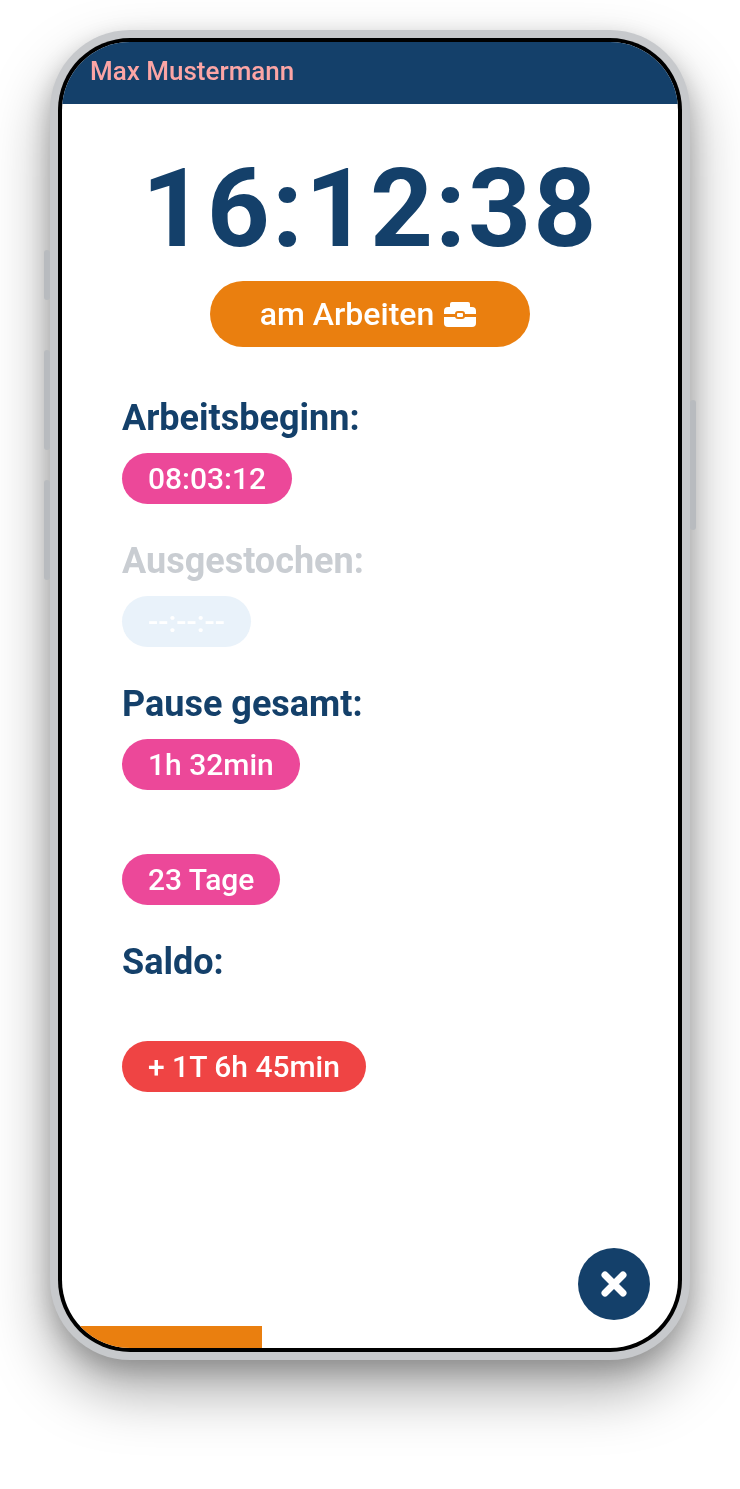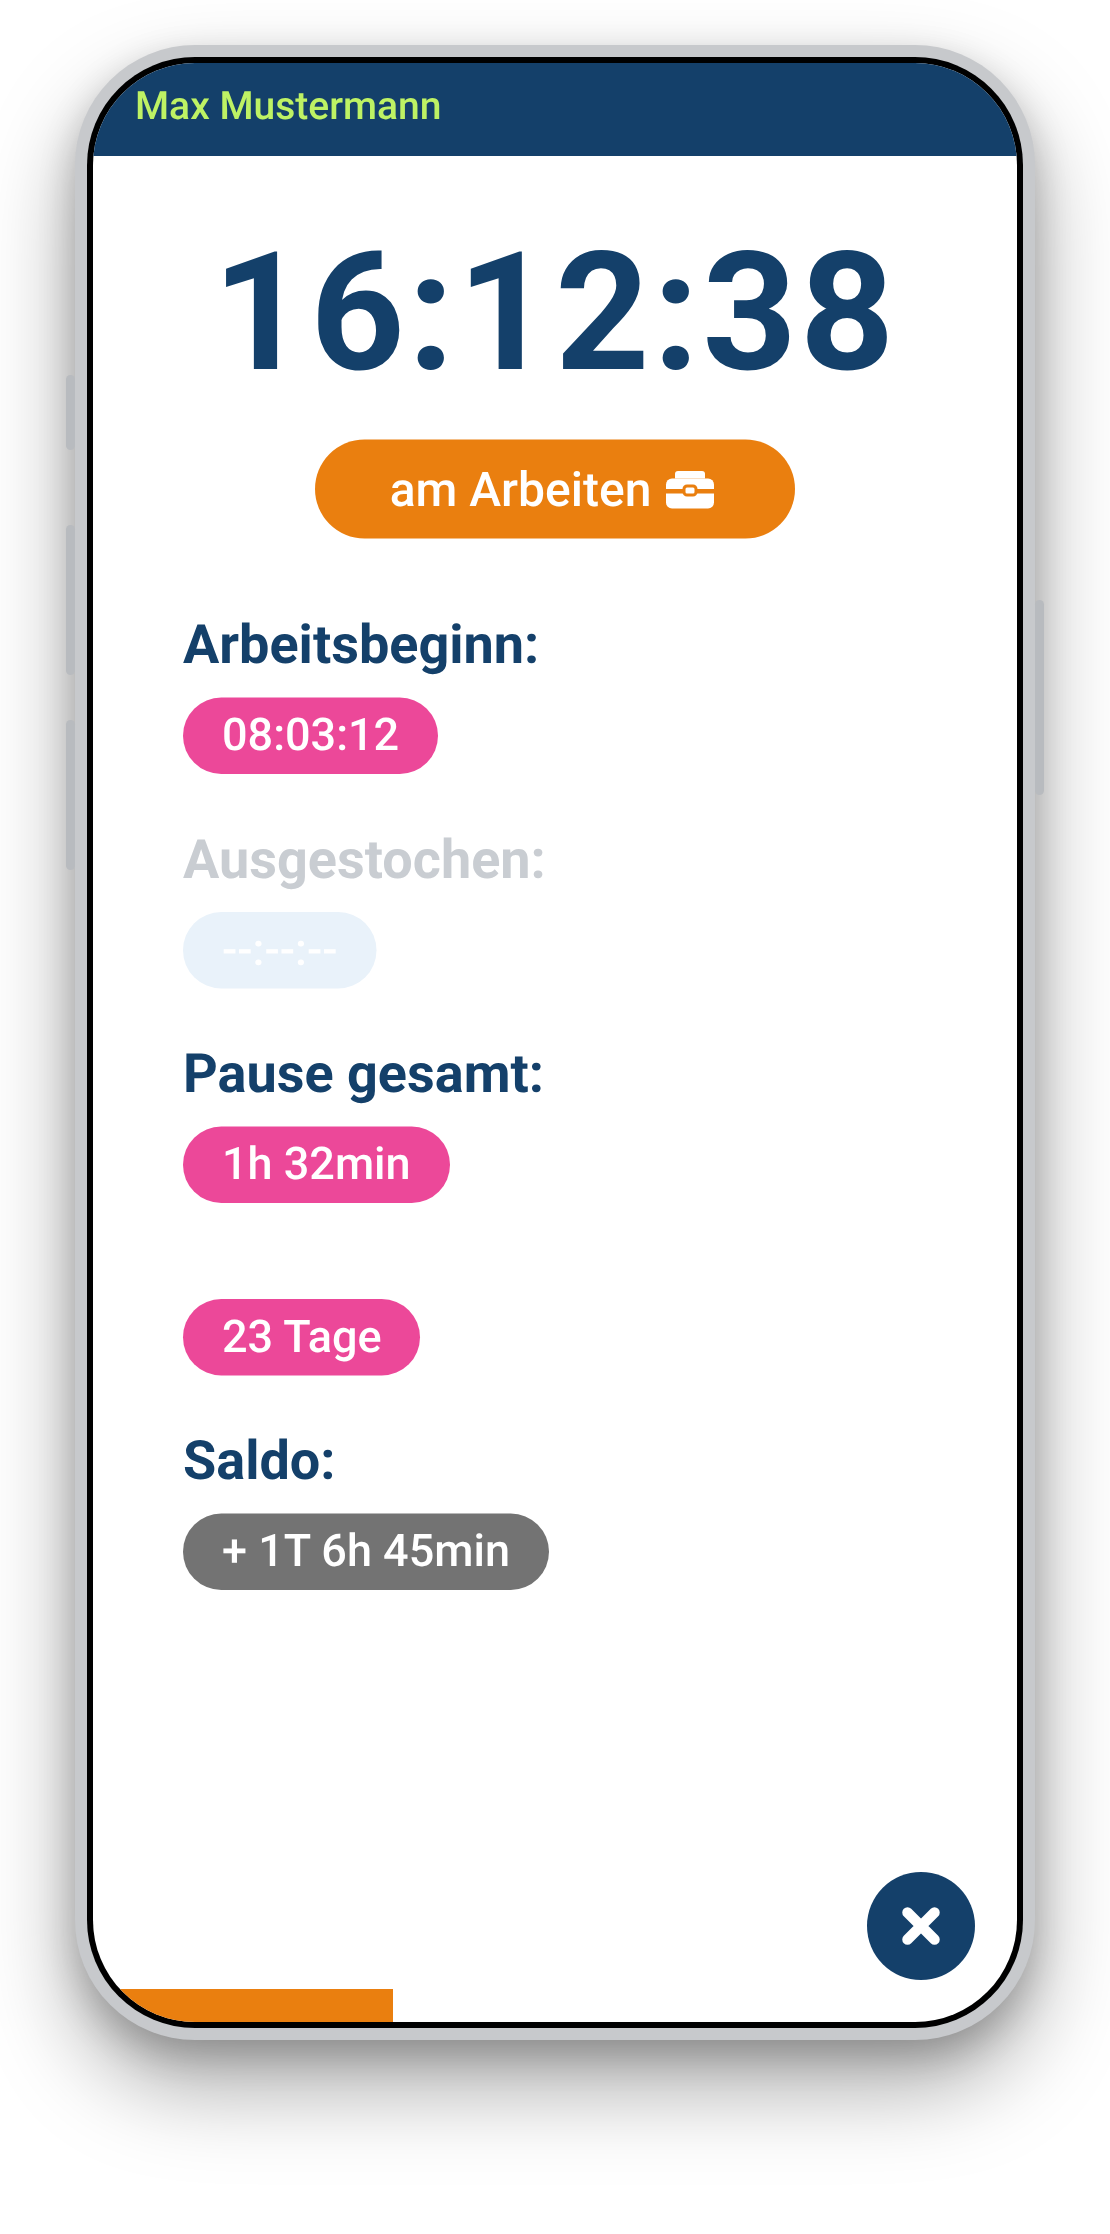--- a/index.html
+++ b/index.html
@@ -36,40 +36,40 @@
     .btn-side {
       position:absolute; background:#b8bbbf; border-radius:4px;
     }
     .btn-left1{ left:-6px; top:220px; width:6px; height:50px; }
     .btn-left2{ left:-6px; top:320px; width:6px; height:100px; }
     .btn-left3{ left:-6px; top:450px; width:6px; height:100px; }
     .btn-right{ right:-6px; top:370px; width:6px; height:130px; }
     
     .header {
       background:#14406a;
-      color:#bef264;
+      color:#fca5a5;
       display:flex; align-items:flex-end; justify-content:space-between;
       padding:14px 28px 18px 28px;
       font-size:26px;
       font-weight:500;
     }
     
     .content {
       flex:1;
       padding:40px 60px 20px 60px;
       position:relative;
       overflow:hidden;
     }
     .clock {
       color:#14406a;
       font-size:110px;
       font-weight:700;
       text-align:center;
       letter-spacing:2px;
-      margin-bottom:20px;
+      margin-bottom:8px;
     }
     .status-pill {
       display:flex; align-items:center; justify-content:center;
       gap:6px;
       background:#ea7f0f;
       color:#fff;
       font-size:32px;
       font-weight:500;
       width:320px; height:66px;
       border-radius:40px;
@@ -86,21 +86,21 @@
     .value-pill {
       display:inline-flex; align-items:center;
       padding:8px 26px;
       border-radius:30px;
       font-size:30px;
       font-weight:500;
       margin-bottom:36px;
     }
     .value-pill.lightblue { background:#ec4899; color:#fff; }
     .value-pill.lightblue-soft { background:#e9f2fa; color:#fff; }
-    .value-pill.green { background:#737373; color:#fff; }
+    .value-pill.green { background:#ef4444; color:#fff;margin-top:44px; }
     .close-btn {
       position:absolute;
       right:28px; bottom:28px;
       width:72px; height:72px;
       border-radius:50%;
       background:#14406a;
       display:flex; align-items:center; justify-content:center;
       cursor:pointer;
     }
     .close-btn svg { display:block; }

